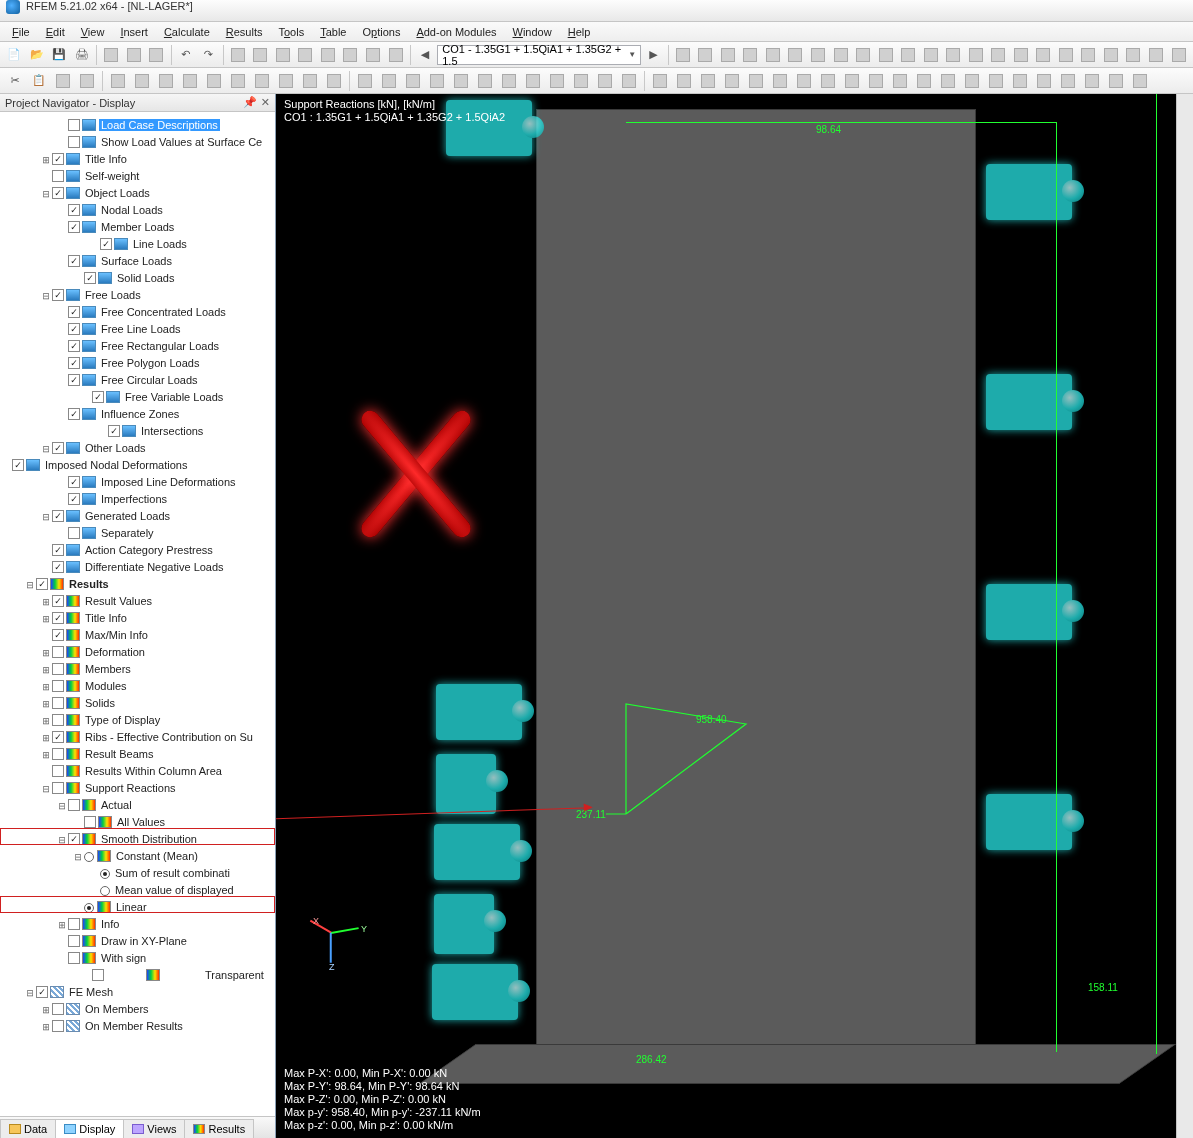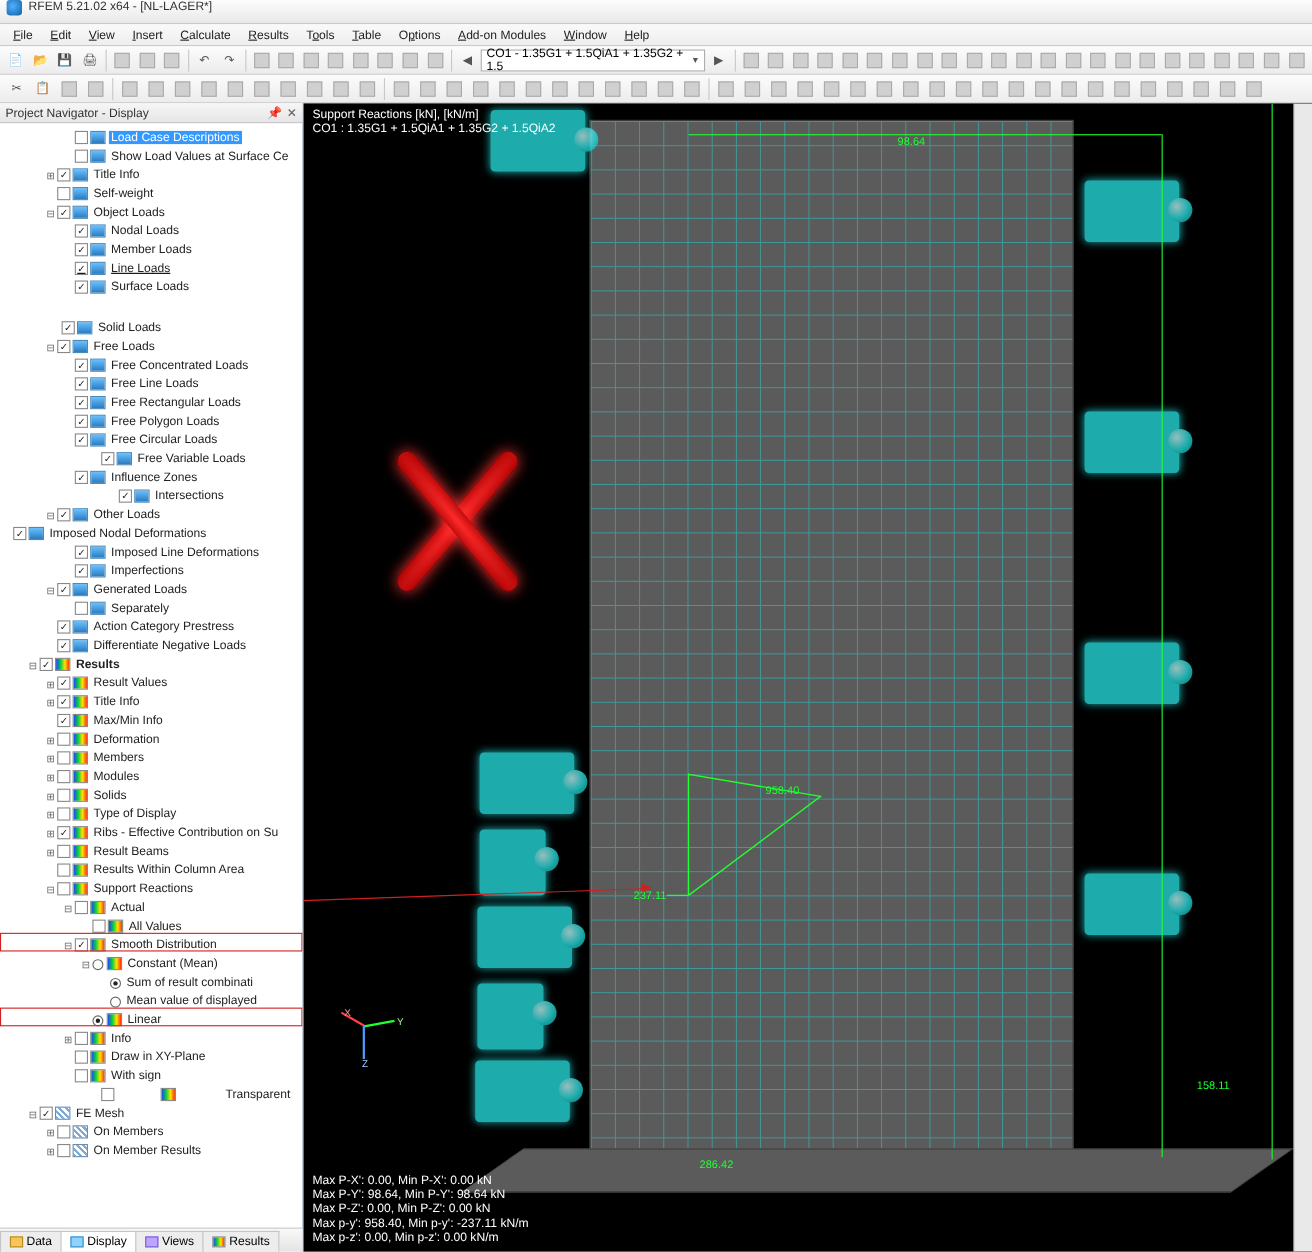--- a/index.html
+++ b/index.html
@@ -426,33 +426,33 @@
           <span class="chk checked"></span>
           <span class="ricon load"></span>
           <span class="label">Nodal Loads</span>
         </div>
         <div class="tree-row" style="padding-left: 56px;">
           <span class="exp"></span>
           <span class="chk checked"></span>
           <span class="ricon load"></span>
           <span class="label">Member Loads</span>
         </div>
-        <div class="tree-row" style="padding-left: 56px; text-decoration: underline;">
+        <div class="tree-row" style="padding-left: 88px;">
           <span class="exp"></span>
           <span class="chk checked"></span>
           <span class="ricon load"></span>
           <span class="label">Line Loads</span>
         </div>
         <div class="tree-row" style="padding-left: 56px;">
           <span class="exp"></span>
           <span class="chk checked"></span>
           <span class="ricon load"></span>
           <span class="label">Surface Loads</span>
         </div>
-        <div class="tree-row" style="padding-left: 44px; margin-top: 20px;">
+        <div class="tree-row" style="padding-left: 72px;">
           <span class="exp"></span>
           <span class="chk checked"></span>
           <span class="ricon load"></span>
           <span class="label">Solid Loads</span>
         </div>
         <div class="tree-row" style="padding-left: 40px;">
           <span class="exp">⊟</span>
           <span class="chk checked"></span>
           <span class="ricon load"></span>
           <span class="label">Free Loads</span>

